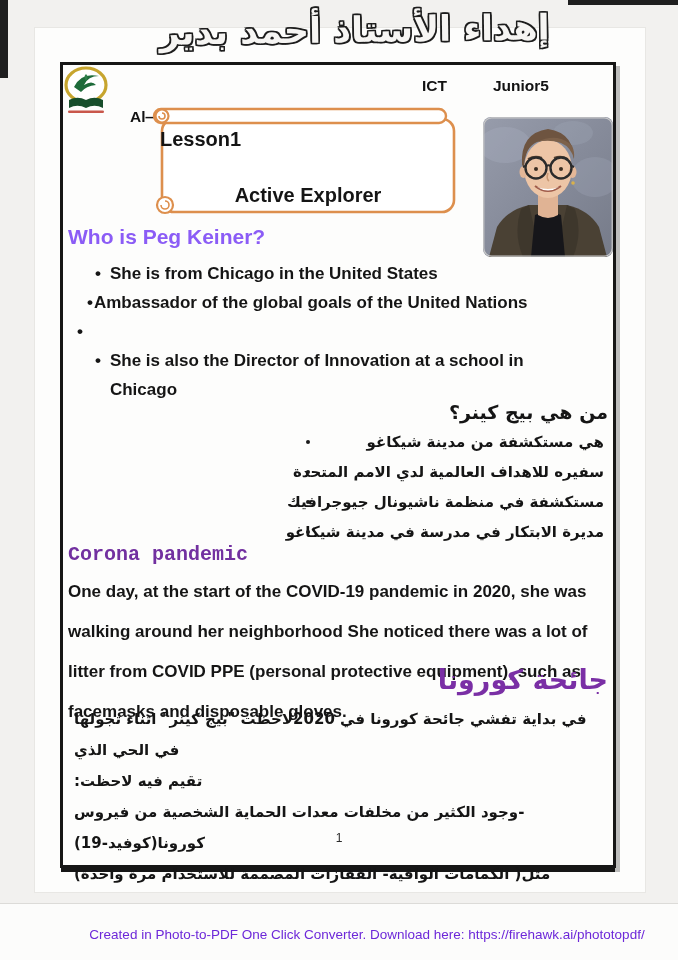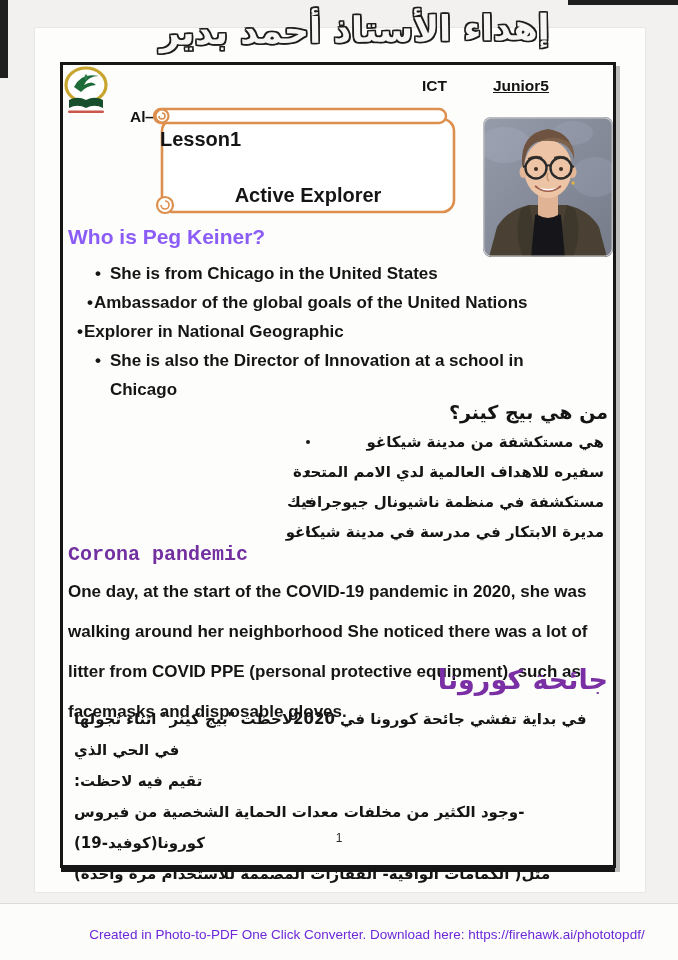--- a/index.html
+++ b/index.html
@@ -16,21 +16,21 @@
     font-family:"DejaVu Sans",sans-serif;font-weight:700;font-size:35px;line-height:50px;
     color:#f6f5f3;transform:rotate(-0.8deg);
     text-shadow:-1.5px -1.5px 0 #1d1d1d,1.5px -1.5px 0 #1d1d1d,-1.5px 1.5px 0 #1d1d1d,1.5px 1.5px 0 #1d1d1d,0 1.5px 0 #1d1d1d,0 -1.5px 0 #1d1d1d,1.5px 0 0 #1d1d1d,-1.5px 0 0 #1d1d1d;}
 
   .page-box{position:absolute;left:60px;top:62px;width:556px;height:806px;box-sizing:border-box;
     border:3px solid #161616;background:#fdfdfc;
     box-shadow:0 5px 0 -1px #161616,4px 4px 0 0 rgba(110,110,110,.45);}
 
   .hdr-school{position:absolute;left:130px;top:77px;font-weight:700;font-size:15.5px;color:#121212;margin-top:31px;}
   .hdr-subject{position:absolute;left:414px;top:77px;font-weight:700;font-size:15.5px;color:#121212;margin-left:8px;}
-  .hdr-grade{position:absolute;left:493px;top:77px;font-weight:700;font-size:15.5px;color:#121212;text-decoration:underline;}
+  .hdr-grade{position:absolute;left:493px;top:77px;font-weight:700;font-size:15.5px;color:#121212;}
   .logo{position:absolute;left:63px;top:65px;width:46px;height:50px;}
 
   .banner-svg{position:absolute;left:148px;top:106px;width:318px;height:114px;}
   .banner-line1{position:absolute;left:160px;top:128px;width:296px;
     font-weight:700;font-size:20px;color:#151515;}
   .banner-line2{position:absolute;left:160px;top:184px;width:296px;text-align:center;
     font-weight:700;font-size:20px;color:#151515;}
 
   .photo-svg{position:absolute;left:483px;top:117px;width:130px;height:140px;}
 
@@ -159,21 +159,20 @@
     <div class="li">
       <span class="mk">•</span>
       <span>She is from Chicago in the United States</span>
     </div>
     <div class="li">
       <span class="mk">•</span>
       <span>Ambassador of the global goals of the United Nations</span>
     </div>
     <div class="li">
       <span class="mk">•</span>
-      <span>Explorer in National Geographic</span>
     </div>
     <div class="li">
       <span class="mk">•</span>
       <span>She is also the Director of Innovation at a school in Chicago</span>
     </div>
   </div>
 
   <div class="ar ar-intro">من هي بيج كينر؟</div>
 
   <div class="ar ar-bullets">

